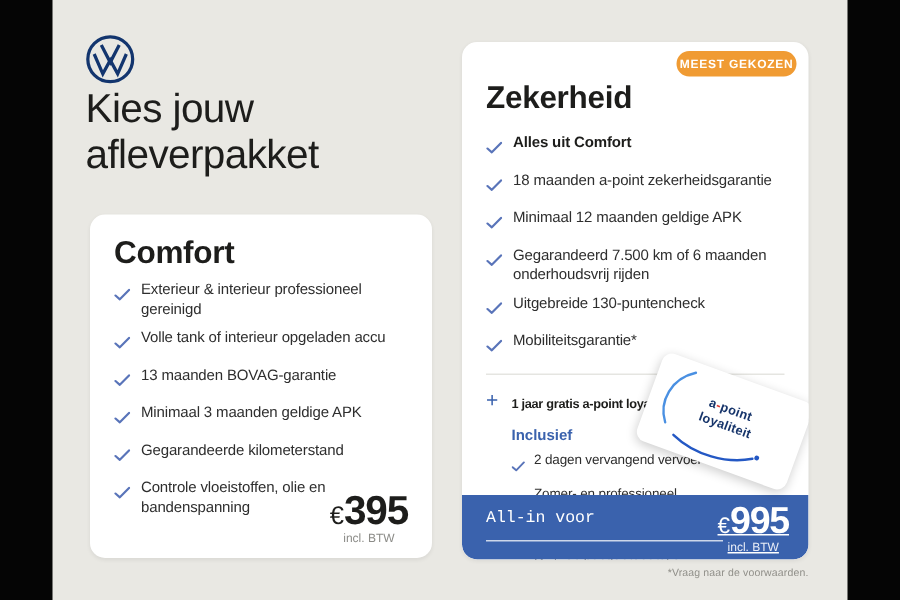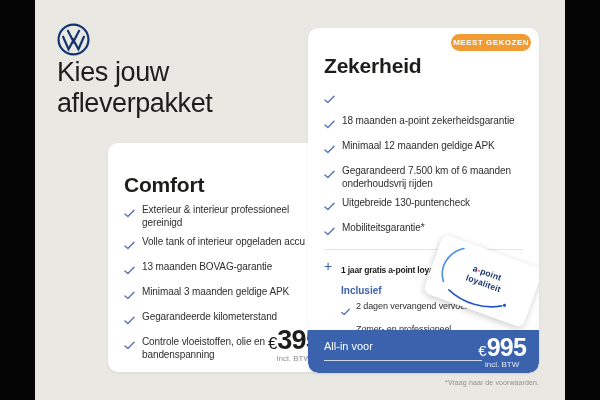--- a/index.html
+++ b/index.html
@@ -7,21 +7,21 @@
   body { font-family:"Liberation Sans", sans-serif; }
   .stage { position:relative; width:600px; height:400px; background:#e9e8e3; overflow:hidden; }
   .black-bar { position:absolute; top:0; width:35px; height:400px; background:#050505; }
   .black-bar.left { left:0; } .black-bar.right { right:0; }
 
   .vw-logo { position:absolute; left:57px; top:23px; width:33px; height:33px; }
   .page-title { position:absolute; left:57px; top:57px; width:200px; font-size:27px; line-height:1.16;
                 color:#1d1d1b; font-weight:500; letter-spacing:-0.4px; }
 
   .card { position:absolute; background:#ffffff; border-radius:10px; box-shadow:0 1px 3px rgba(0,0,0,0.07); }
-  .card-comfort  { left:60px;  top:143px; width:228px; height:229px; padding:30px 16px;margin-left:48px; }
+  .card-comfort  { left:60px;  top:143px; width:228px; height:229px; padding:14px 16px; }
   .card-zekerheid{ left:308px; top:28px;  width:231px; height:345px; overflow:hidden; }
   .zk-body { padding:26px 16px 0 16px; }
 
   .card-title { font-size:21px; font-weight:700; color:#1d1d1b; letter-spacing:-0.2px; }
   .card-comfort .card-title { margin-bottom:6px; }
   .card-zekerheid .card-title { margin-bottom:11px; }
 
   .row { display:flex; align-items:flex-start; gap:7px; margin-bottom:6px; }
   .chk { flex:0 0 11px; margin-top:1px; }
   .txt { font-size:10px; letter-spacing:-0.1px; color:#2e2e2e; line-height:1.3; }
@@ -54,23 +54,23 @@
   .loyalty-card { position:absolute; right:3px; top:222px; width:106px; height:62px; background:#fff;
                   border-radius:7px; transform:rotate(20deg); box-shadow:0 2px 7px rgba(0,0,0,0.20);
                   z-index:3; overflow:hidden; }
   .loyalty-arcs { position:absolute; left:0; top:0; }
   .loyalty-text { position:absolute; left:36px; top:17px; text-align:center; font-size:8.5px;
                   font-weight:700; color:#17356b; line-height:1.25; letter-spacing:0.2px; }
   .dash-red { color:#e0342f; }
 
   .zk-footer { position:absolute; left:0; right:0; bottom:0; height:43px; background:#3a62ad;
                border-radius:0 0 10px 10px; z-index:2; color:#fff; }
-  .allin-label { position:absolute; left:16px; top:10px; font-size:11px; }
+  .allin-label { position:absolute; left:16px; top:10px; font-size:11px;font-family:Liberation Mono, monospace; }
   .allin-line { position:absolute; left:16px; top:30px; width:158px; height:1px; background:rgba(255,255,255,0.75); }
-  .zk-footer .price-block { right:13px; bottom:auto; top:3px; color:#fff; }
+  .zk-footer .price-block { right:13px; bottom:auto; top:3px; color:#fff;text-decoration:underline; }
   .zk-footer .price-cur { font-size:15px; }
   .zk-footer .price-amt { font-size:25px; }
   .zk-footer .price-note { color:#e8ecf6; }
 
   .footnote { position:absolute; left:308px; top:379px; width:231px; text-align:right;
               font-size:7px; color:#908f89; letter-spacing:0.1px; }
 </style>
 </head>
 <body>
 
@@ -136,20 +136,21 @@
 
   <div class="card card-zekerheid">
     <div class="badge">MEEST GEKOZEN</div>
     <div class="zk-body">
       <div class="card-title">Zekerheid</div>
 
       <div class="row bold">
         <span class="chk"><svg width="11" height="9" viewBox="0 0 12 10">
               <polyline points="1,5.6 4.2,8.4 11,1.4" fill="none" stroke="#5974b9" stroke-width="1.6" stroke-linecap="round" stroke-linejoin="round"></polyline>
             </svg></span>
+        <span class="txt">Alles uit Comfort</span>
       </div>
       <div class="row">
         <span class="chk"><svg width="11" height="9" viewBox="0 0 12 10">
               <polyline points="1,5.6 4.2,8.4 11,1.4" fill="none" stroke="#5974b9" stroke-width="1.6" stroke-linecap="round" stroke-linejoin="round"></polyline>
             </svg></span>
         <span class="txt">18 maanden a-point zekerheidsgarantie</span>
       </div>
       <div class="row">
         <span class="chk"><svg width="11" height="9" viewBox="0 0 12 10">
               <polyline points="1,5.6 4.2,8.4 11,1.4" fill="none" stroke="#5974b9" stroke-width="1.6" stroke-linecap="round" stroke-linejoin="round"></polyline>

